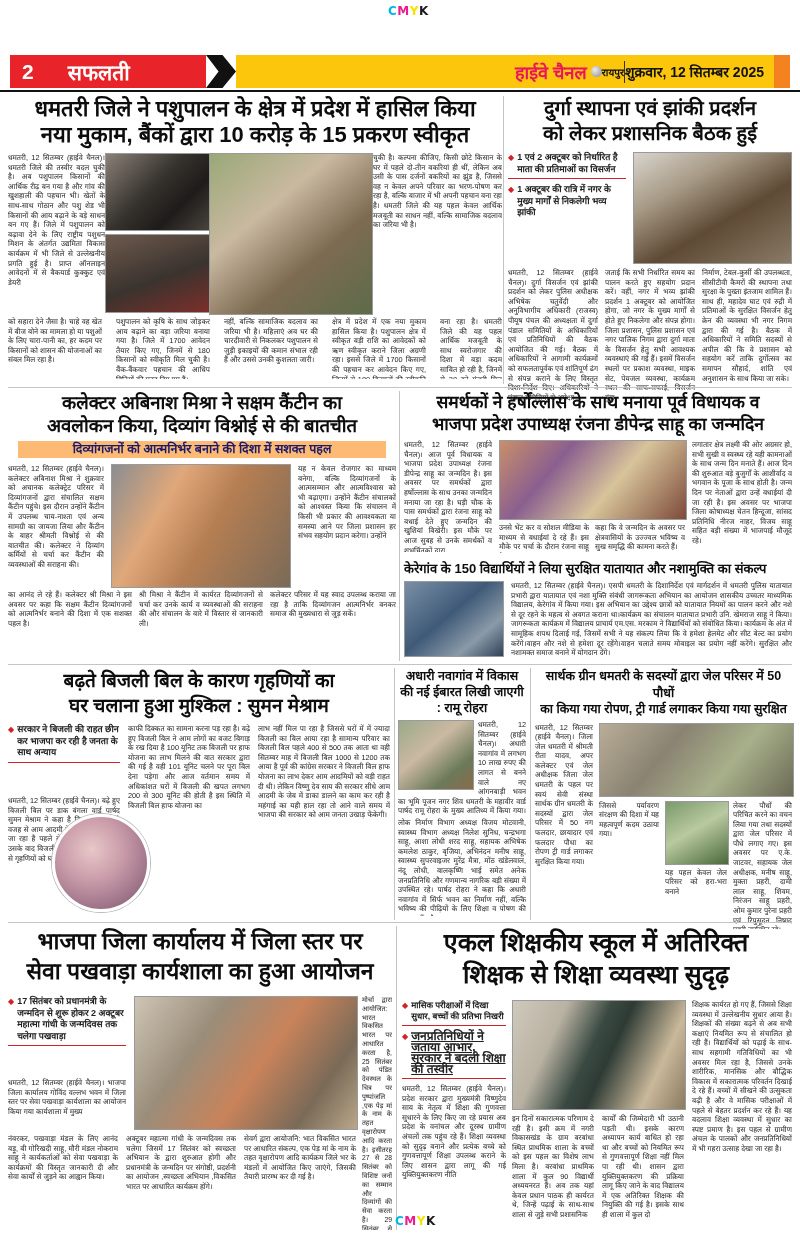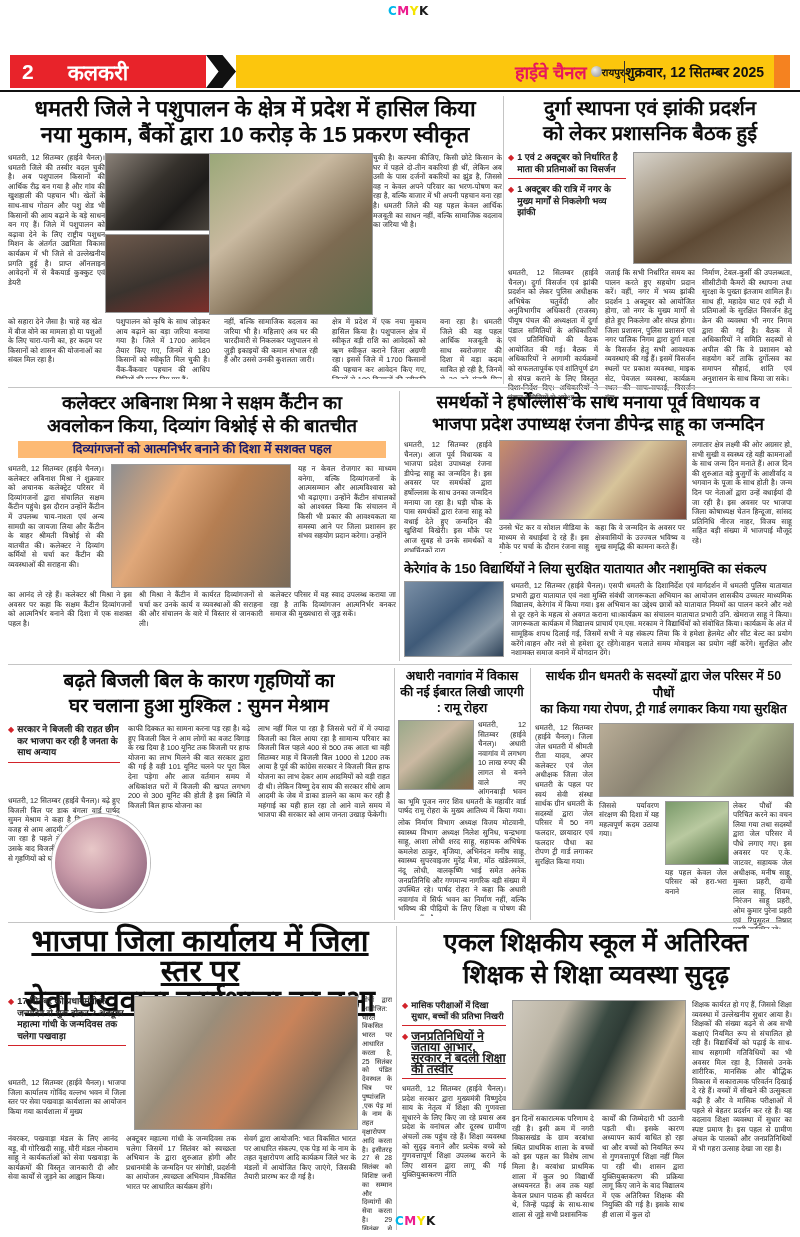--- a/index.html
+++ b/index.html
@@ -36,21 +36,21 @@
   .hrule{height:1px;background:#c4c4c4;}
 </style>
 </head>
 <body>
 
 <div class="abs cmyk" style="left:388px;top:4px;"><span class="c">C</span><span class="m">M</span><span class="y">Y</span><span class="k">K</span></div>
 
 <div class="abs masthead">
   <div class="mast-red">
     <span class="mast-num">2</span>
-    <span class="mast-sec">कलकरी</span>
+    <span class="mast-sec">सफलती</span>
   </div>
   <div class="mast-chev"></div>
   <div class="mast-yellow">
     <span class="brand">
         <span>हाईवे चैनल</span>
         <span class="brand-logo"></span>
       </span>
     <span class="mast-city">रायपुर</span>
     <span class="mast-div"></span>
     <span class="mast-date">शुक्रवार, 12 सितम्बर 2025</span>
@@ -206,21 +206,21 @@
         </div>
         <div class="bodytxt col" style="flex:1;height:128px;">लेकर पौधों की परिचित करने का वचन लिया गया तथा सदस्यों द्वारा जेल परिसर में पौधे लगाए गए। इस अवसर पर ए.के. जाटवर, सहायक जेल अधीक्षक, मनीष साहू, मुक्ता प्रहरी, दामी लाल साहू, शिवम, निरंजन साहू प्रहरी, ओम कुमार पुरेना प्रहरी एवं रिपुसूदन निषाद प्रहरी उपस्थित रहे।</div>
       </div>
     </div>
   </div>
 </div>
 
 <div class="abs hrule" style="left:8px;top:922px;width:784px;"></div>
 
 <div class="abs" style="left:8px;top:926px;width:384px;height:304px;">
-  <div class="hl" style="font-size:30px;line-height:30px;text-decoration:underline;">
+  <div class="hl" style="font-size:23px;line-height:30px;">
     <div>भाजपा जिला कार्यालय में जिला स्तर पर</div>
     <div>सेवा पखवाड़ा कार्यशाला का हुआ आयोजन</div>
   </div>
   <div class="abs" style="left:0;top:70px;width:118px;">
     <div class="bullet redline">
       <span class="diamond">◆</span>
       <span class="bullettxt">17 सितंबर को प्रधानमंत्री के जन्मदिन से शुरू होकर 2 अक्टूबर महात्मा गांधी के जन्मदिवस  तक चलेगा पखवाड़ा</span>
     </div>
   </div>
   <div class="abs bodytxt col" style="left:0;top:152px;width:118px;height:50px;">धमतरी, 12 सितम्बर (हाईवे चैनल)। भाजपा जिला कार्यालय गोविंद वल्लभ भवन में जिला स्तर पर सेवा पखवाड़ा कार्यशाला का आयोजन किया गया कार्यशाला में मुख्य</div>

